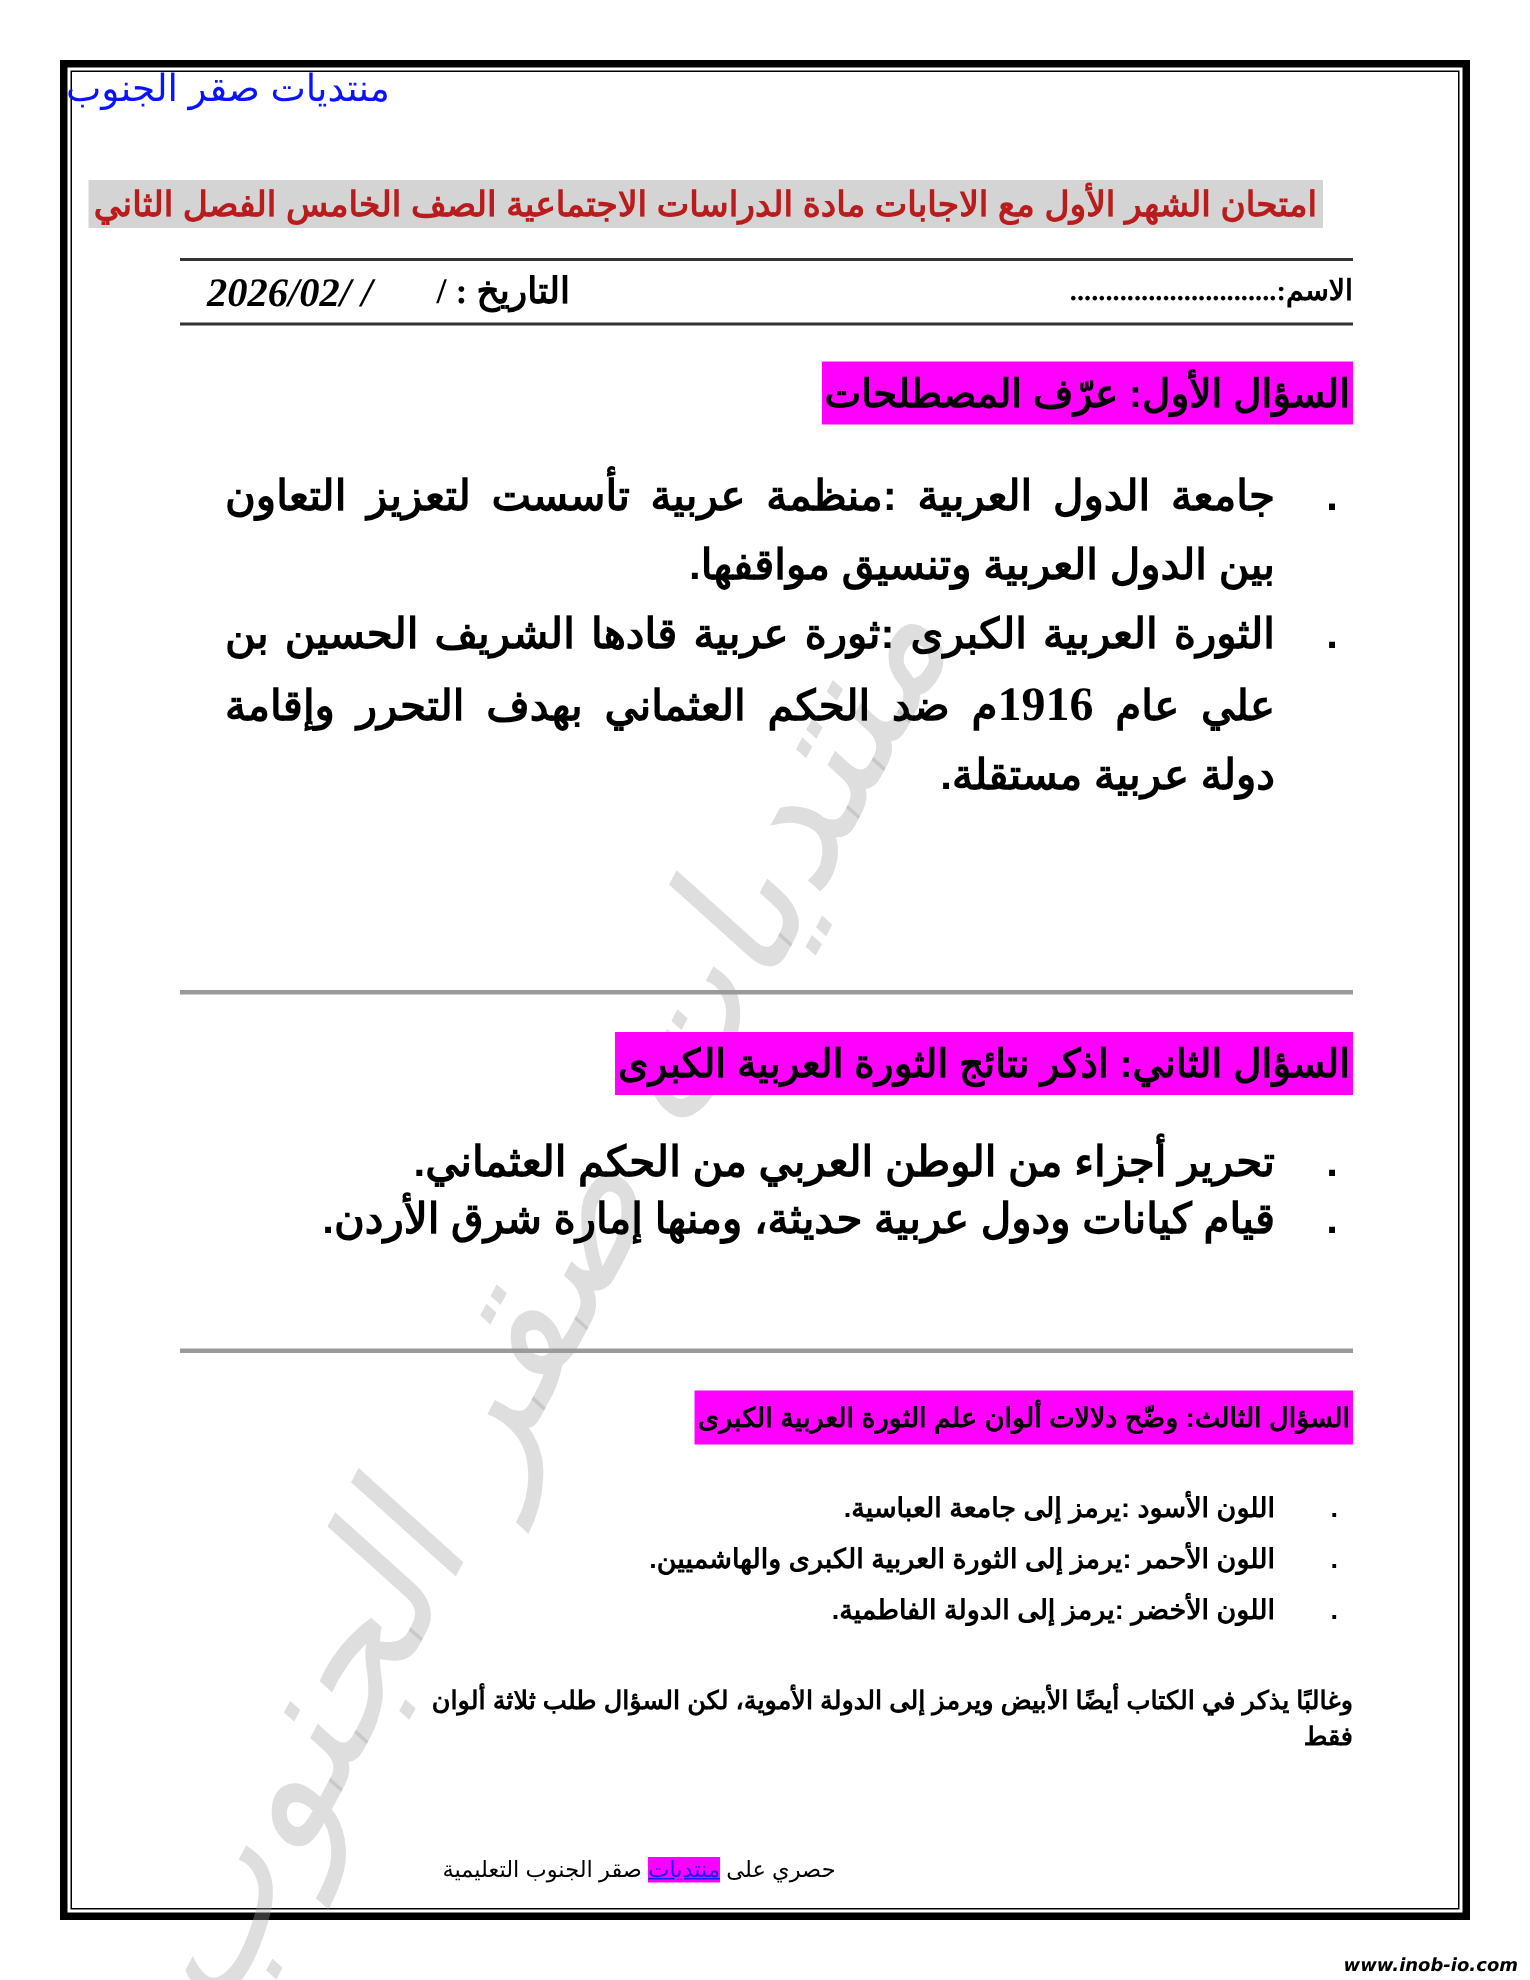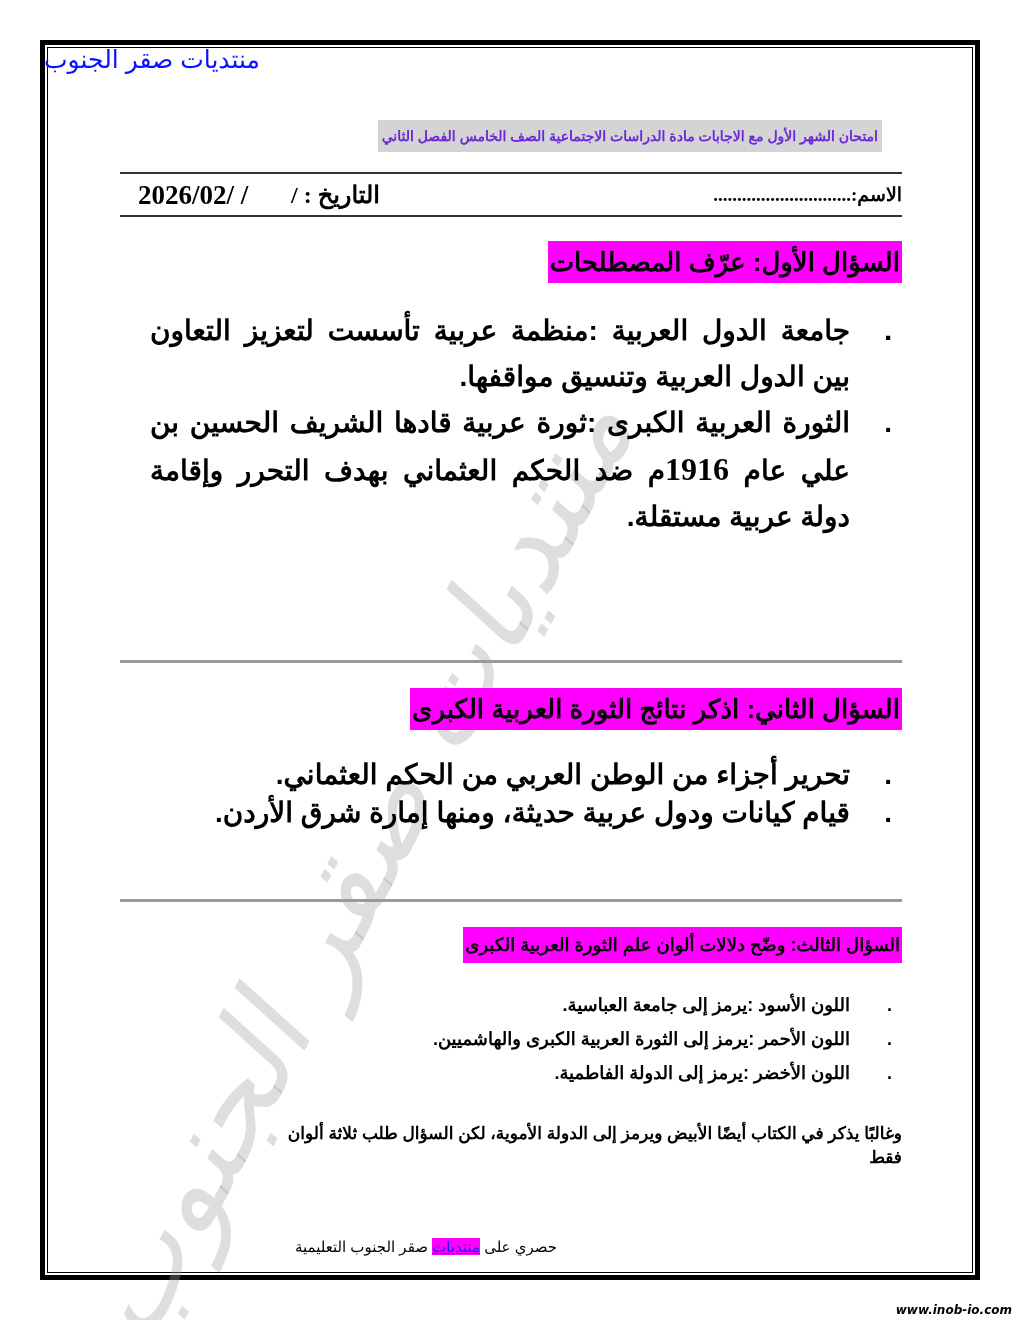--- a/index.html
+++ b/index.html
@@ -40,24 +40,24 @@
     color: #0a12ff;
     direction: rtl;
     white-space: nowrap;
     line-height: 34px;
   }
   .exam-title {
     position: absolute;
     right: 138px;
     top: 120px;
     background: #d4d4d4;
-    color: #6d28d9;
-    font-family: "Liberation Sans", sans-serif;
-    font-weight: bold;
-    font-size: 14px;
+    color: #b91c1c;
+    font-family: "Liberation Sans", sans-serif;
+    font-weight: bold;
+    font-size: 23px;
     direction: rtl;
     padding: 2px 4px;
     line-height: 28px;
     white-space: nowrap;
   }
   .rule-dark {
     position: absolute;
     left: 120px;
     width: 782px;
     height: 2px;
@@ -94,20 +94,21 @@
   }
   .date-value {
     position: absolute;
     left: 138px;
     top: 178px;
     font-family: "Liberation Serif", serif;
     font-weight: bold;
     font-size: 27px;
     white-space: nowrap;
     line-height: 34px;
+    font-style: italic;
   }
   .q-heading {
     position: absolute;
     right: 118px;
     background: #ff00ff;
     color: #000;
     font-family: "Liberation Sans", sans-serif;
     font-weight: bold;
     direction: rtl;
     white-space: nowrap;

